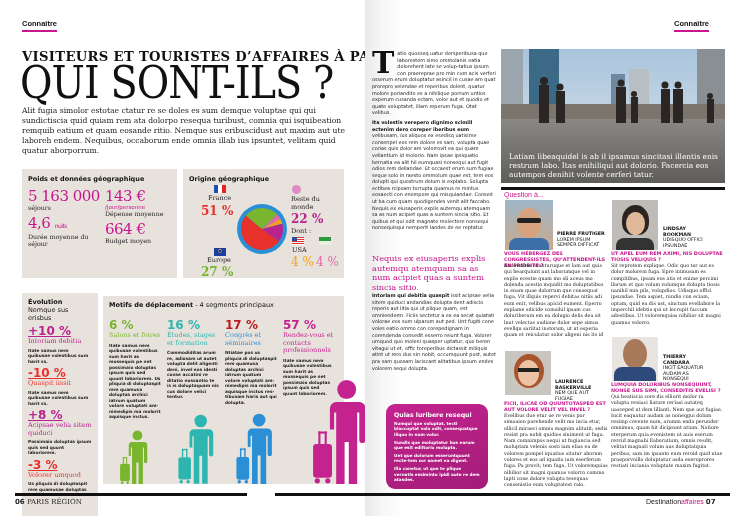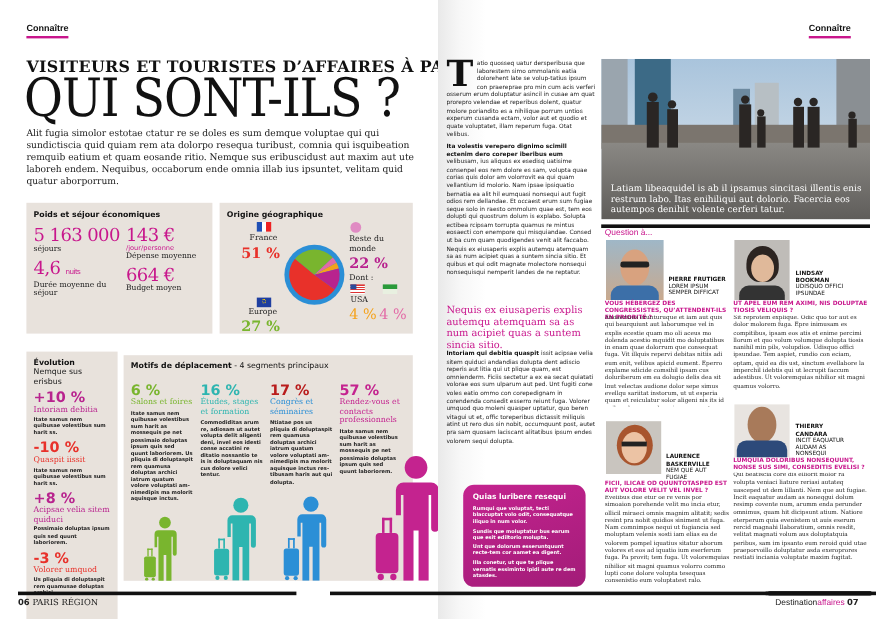--- a/index.html
+++ b/index.html
@@ -31,21 +31,21 @@
   
   #geo { left: 183px; top: 169px; width: 161px; height: 109px; padding: 6px; }
   .flag { position: absolute; width: 12px; height: 8px; }
   .geo-lbl { position: absolute; font-family: "DejaVu Serif", serif; font-size: 6.5px; line-height: 7.5px; color: #222; }
   .geo-pct { position: absolute; font-family: "DejaVu Serif", serif; font-weight: bold; font-size: 12px; }
 
   
   #evo { left: 22px; top: 293px; width: 76px; height: 232px; padding: 5px 6px; }
   .evo-head { font-size: 6.5px; line-height: 8px; }
   .evo-item { margin-top: 3px; }
-  .evo-pct { font-family: "DejaVu Sans", sans-serif; font-weight: bold; font-size: 12px; line-height: 13px; }
+  .evo-pct { font-family: "DejaVu Sans", sans-serif; font-weight: bold; font-size: 12px; line-height: 13px; text-decoration: underline; }
   .evo-title { font-family: "DejaVu Serif", serif; font-size: 6.5px; line-height: 7.5px; }
   .evo-text { font-family: "DejaVu Sans", sans-serif; font-weight: bold; font-size: 4.3px; line-height: 5.5px; color: #222; margin-top: 2px; }
 
   
   #mot { left: 103px; top: 296px; width: 241px; height: 188px; padding: 5px 6px; }
   .mot-head { font-size: 6.5px; }
   .mot-head span.light { font-weight: normal; }
   .seg { position: absolute; top: 23px; width: 52px; }
   .seg-pct { font-family: "DejaVu Sans", sans-serif; font-weight: bold; font-size: 12px; line-height: 13px; }
   .seg-title { font-family: "DejaVu Serif", serif; font-size: 6.5px; line-height: 7.5px; }
@@ -81,21 +81,21 @@
 </head>
 <body>
 
 <div class="page left">
   <div class="rubric" style="left:22px;">Connaître</div>
   <div class="kicker">VISITEURS ET TOURISTES D’AFFAIRES À PARIS</div>
   <div class="title">QUI SONT-ILS ?</div>
   <div class="intro">Alit fugia simolor estotae ctatur re se doles es sum demque voluptae qui qui sundictiscia quid quiam rem ata dolorpo resequa turibust, comnia qui isquibeation remquib eatium et quam eosande ritio. Nemque sus eribuscidust aut maxim aut ute laboreh endem. Nequibus, occaborum ende omnia illab ius ipsuntet, velitam quid quatur aborporrum.</div>
 
   <div class="box" id="eco">
-    <h4>Poids et séjour économiques</h4>
+    <h4>Poids et données géographique</h4>
     <div class="eco-col" style="left:6px;">
       <div class="eco-item">
         <div class="big">5 163 000</div>
         <div class="lbl">séjours</div>
       </div>
       <div class="eco-item">
         <div class="big"><span>4,6</span> <span class="unit-small">nuits</span></div>
         <div class="lbl" style="width:64px;">Durée moyenne du séjour</div>
       </div>
     </div>

